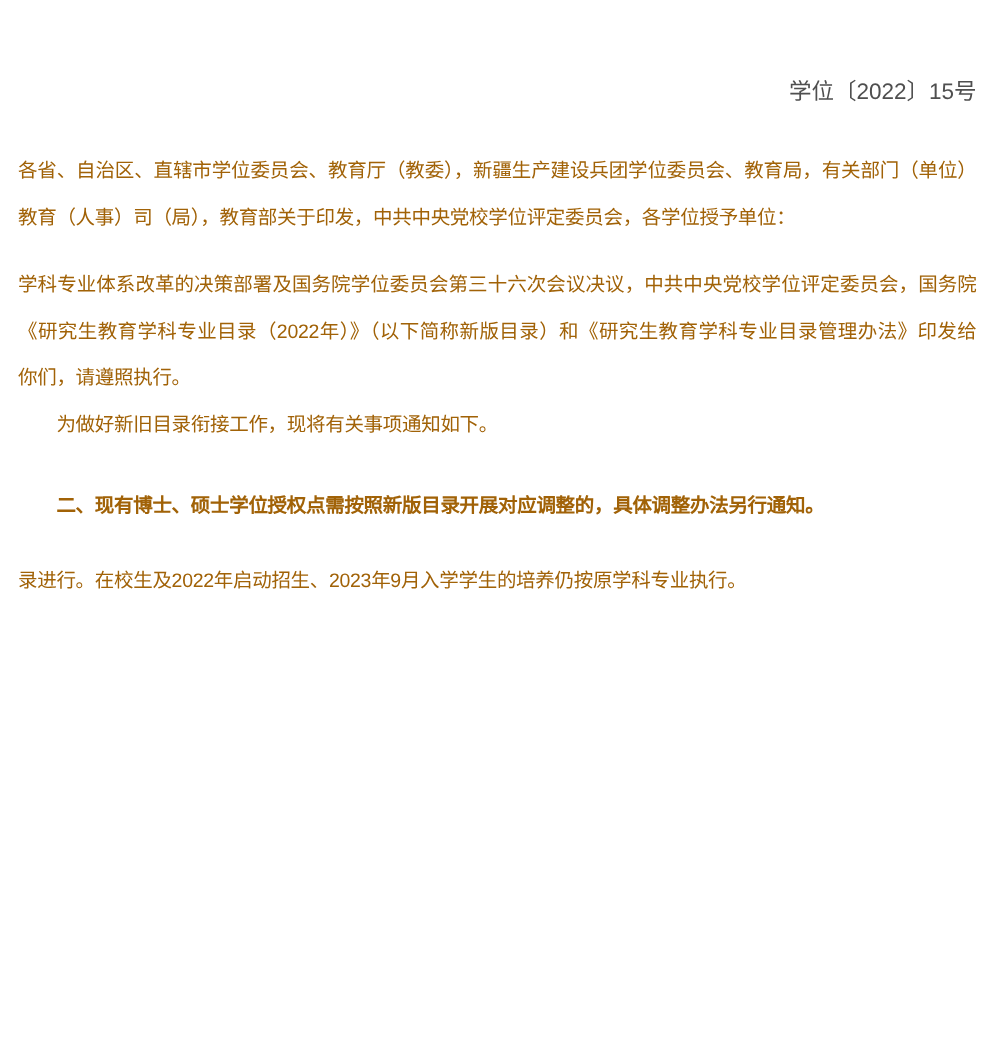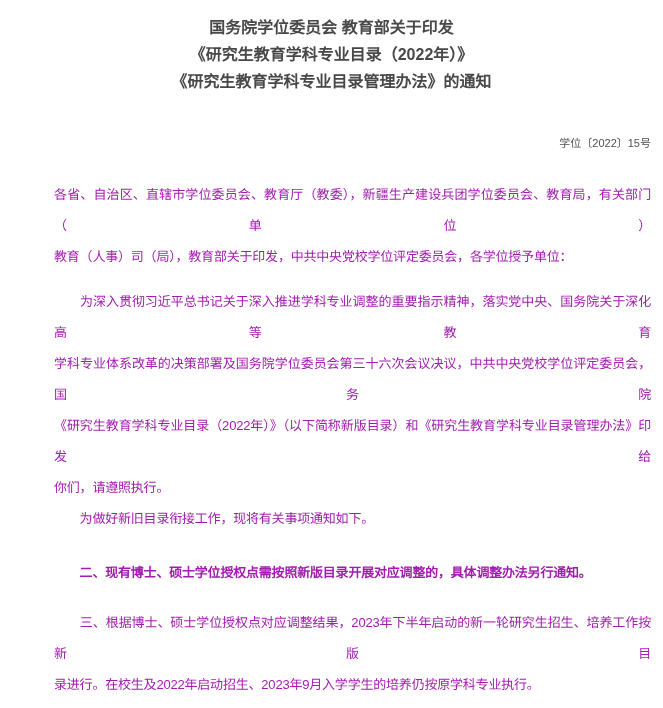--- a/index.html
+++ b/index.html
@@ -34,71 +34,63 @@
     line-height: 27px;
     color: #484848;
   }
   .title .line,
   .title .line.fill {
     text-align: center;
     text-align-last: center;
   }
   .doc-number {
     margin-top: 40px;
-    font-size: 11px;
+    font-size: 15px;
     line-height: 16px;
     color: #4f4f4f;
     text-align: right;
   }
   .para {
     font-size: 13px;
     line-height: 31px;
-    color: #a21caf;
+    color: #a16207;
     letter-spacing: -0.2px;
-    margin-left: 42px;
   }
   .addressee   { margin-top: 28px; }
   .intro       { margin-top: 14px; }
   .transition  { margin-top: 0; }
   .item1       { margin-top: 21px; }
   .item2       { margin-top: 23px; font-weight: bold; }
   .item3       { margin-top: 19px; }
 </style>
 </head>
 <body>
 
 <div class="doc">
 
-  <div class="title">
-      <div class="line fill">国务院学位委员会 教育部关于印发</div>
-      <div class="line fill">《研究生教育学科专业目录（2022年）》</div>
-      <div class="line">《研究生教育学科专业目录管理办法》的通知</div>
-    </div>
 
   <div class="doc-number">学位〔2022〕15号</div>
 
   <div class="para addressee">
       <div class="line fill">各省、自治区、直辖市学位委员会、教育厅（教委），新疆生产建设兵团学位委员会、教育局，有关部门（单位）</div>
       <div class="line">教育（人事）司（局），教育部关于印发，中共中央党校学位评定委员会，各学位授予单位：</div>
     </div>
 
   <div class="para intro">
-      <div class="line fill">　　为深入贯彻习近平总书记关于深入推进学科专业调整的重要指示精神，落实党中央、国务院关于深化高等教育</div>
       <div class="line fill">学科专业体系改革的决策部署及国务院学位委员会第三十六次会议决议，中共中央党校学位评定委员会，国务院</div>
       <div class="line fill">《研究生教育学科专业目录（2022年）》（以下简称新版目录）和《研究生教育学科专业目录管理办法》印发给</div>
       <div class="line">你们，请遵照执行。</div>
     </div>
 
   <div class="para transition">
       <div class="line">　　为做好新旧目录衔接工作，现将有关事项通知如下。</div>
     </div>
 
 
   <div class="para item2">
       <div class="line">　　二、现有博士、硕士学位授权点需按照新版目录开展对应调整的，具体调整办法另行通知。</div>
     </div>
 
   <div class="para item3">
-      <div class="line fill">　　三、根据博士、硕士学位授权点对应调整结果，2023年下半年启动的新一轮研究生招生、培养工作按新版目</div>
       <div class="line">录进行。在校生及2022年启动招生、2023年9月入学学生的培养仍按原学科专业执行。</div>
     </div>
 
 </div>
 
 </body></html>

